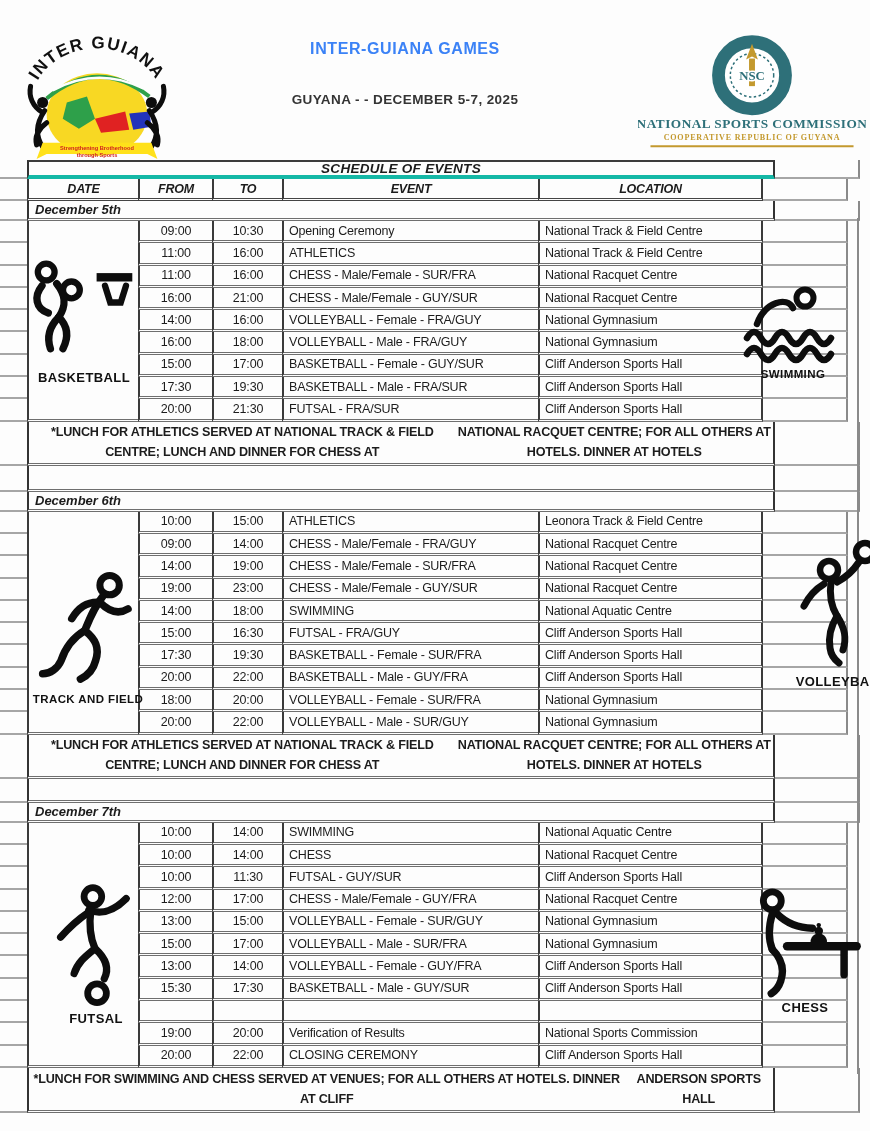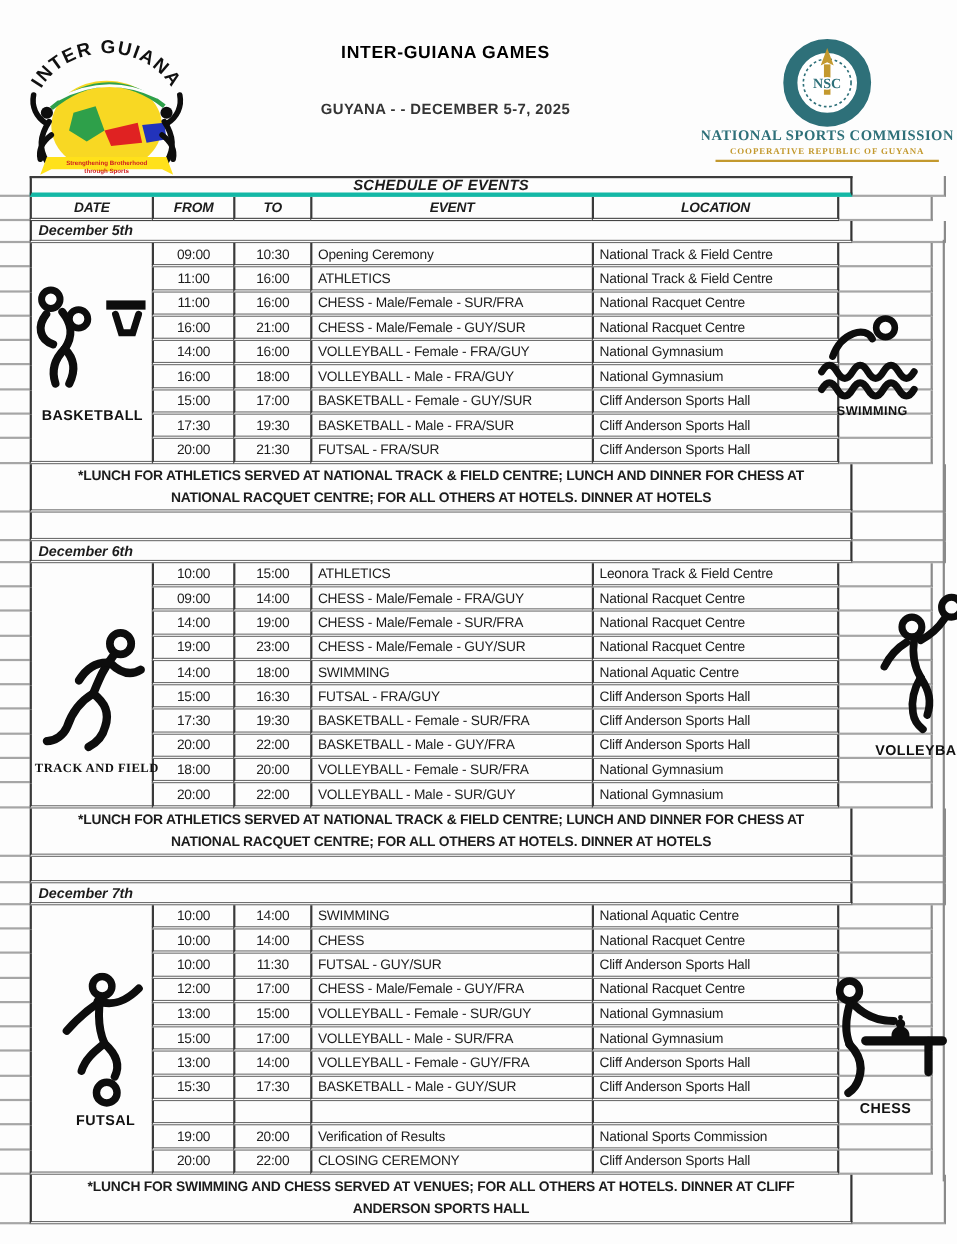--- a/index.html
+++ b/index.html
@@ -3,21 +3,21 @@
 <meta charset="utf-8">
 <style>
   html,body{margin:0;padding:0;background:#e8e8e8;}
   .sheet{
     position:relative;width:870px;height:1131px;background:#fdfdfd;
     font-family:"Liberation Sans",sans-serif;color:#1c1c1c;overflow:hidden;
     margin:0 auto;
   }
   
   .hdr-center{position:absolute;left:230px;top:40px;width:350px;text-align:center;}
-  .hdr-title{font-size:16px;font-weight:700;letter-spacing:.6px;color:#000000;}
+  .hdr-title{font-size:16px;font-weight:700;letter-spacing:.6px;color:#3b82f6;}
   .hdr-sub{margin-top:34px;font-size:13.5px;font-weight:700;letter-spacing:.4px;color:#343434;}
   .logo-left{position:absolute;left:14px;top:26px;width:166px;height:146px;}
   .logo-right{position:absolute;left:638px;top:26px;width:228px;height:138px;}
   
   .tablewrap{position:absolute;left:0;top:160px;width:870px;}
   .row{display:flex;width:870px;box-sizing:border-box;}
   .row>div{box-sizing:border-box;overflow:hidden;}
   .ml{width:27px;border-bottom:2px solid #a6a6a6;}
   .mr{width:85px;border-bottom:2px solid #a6a6a6;border-right:2px solid #8a8a8a;}
   .mq{flex:1;}
@@ -36,21 +36,21 @@
      display:flex;align-items:center;justify-content:center;
      font-weight:700;font-style:italic;font-size:13.5px;letter-spacing:.3px;}
   .title-row{height:19px;}
   .hdr-row{height:22px;}
   .hdr-row .c{font-weight:700;font-style:italic;justify-content:center;padding-left:0;
      font-size:12.5px;border-bottom:3px double #444;}
   .hdr-row .c-date{border-bottom:3px double #444;}
   .date-row{height:20px;}
   .date-row .mer{display:flex;align-items:center;font-weight:700;font-style:italic;
      font-size:13px;padding-left:6px;}
-  .note-row .mer{display:flex;flex-direction:column;align-items:center;justify-content:center;
+  .note-row .mer{display:flex;flex-direction:row;align-items:center;justify-content:center;
      font-weight:700;font-size:12.6px;letter-spacing:-.2px;line-height:20px;text-align:center;}
   .note-row{height:44px;}
   .spacer-row{height:26px;}
   .spacer2{height:24px;}
   .note2{height:45px;}
   .edge-right{position:absolute;left:857px;top:218px;height:856px;width:0;
      border-right:2px solid #8a8a8a;}
   
   .picto{position:absolute;text-align:center;}
   .picto svg{display:block;margin:0 auto;}
@@ -517,21 +517,21 @@
   <div class="picto" style="left:740px;top:280px;width:106px;">
     <svg viewBox="0 0 100 86" width="100" height="86" stroke="#0d0d0d" stroke-width="6.5" fill="none" stroke-linecap="round">
       <circle cx="62" cy="18" r="8.5" stroke-width="6"></circle>
       <path d="M14,44 C22,22 44,16 50,28"></path>
       <path d="M4,58 Q11,46 18,58 T32,58 T46,58 T60,58 T74,58 T88,58"></path>
       <path d="M4,74 Q11,62 18,74 T32,74 T46,74 T60,74 T74,74 T88,74"></path>
     </svg>
     <div class="picto-label small-label">SWIMMING</div>
   </div>
 
-  <div class="picto" style="left:26px;top:570px;width:124px;font-family:Liberation Serif, serif;">
+  <div class="picto" style="left:26px;top:570px;width:124px;">
     <svg viewBox="0 0 100 112" width="108" height="121" stroke="#0d0d0d" stroke-width="7" fill="none" stroke-linecap="round">
       <circle cx="70" cy="14" r="9" stroke-width="6.5"></circle>
       <path d="M64,24 C56,34 52,44 47,56"></path>
       <path d="M61,30 C70,39 79,41 87,36"></path>
       <path d="M61,30 C49,29 41,35 35,45"></path>
       <path d="M47,56 C57,64 61,72 57,84 C55,92 49,98 43,101"></path>
       <path d="M47,56 C37,62 29,72 25,84 C22,91 15,96 8,96"></path>
     </svg>
     <div class="picto-label small-label">TRACK AND FIELD</div>
   </div>

